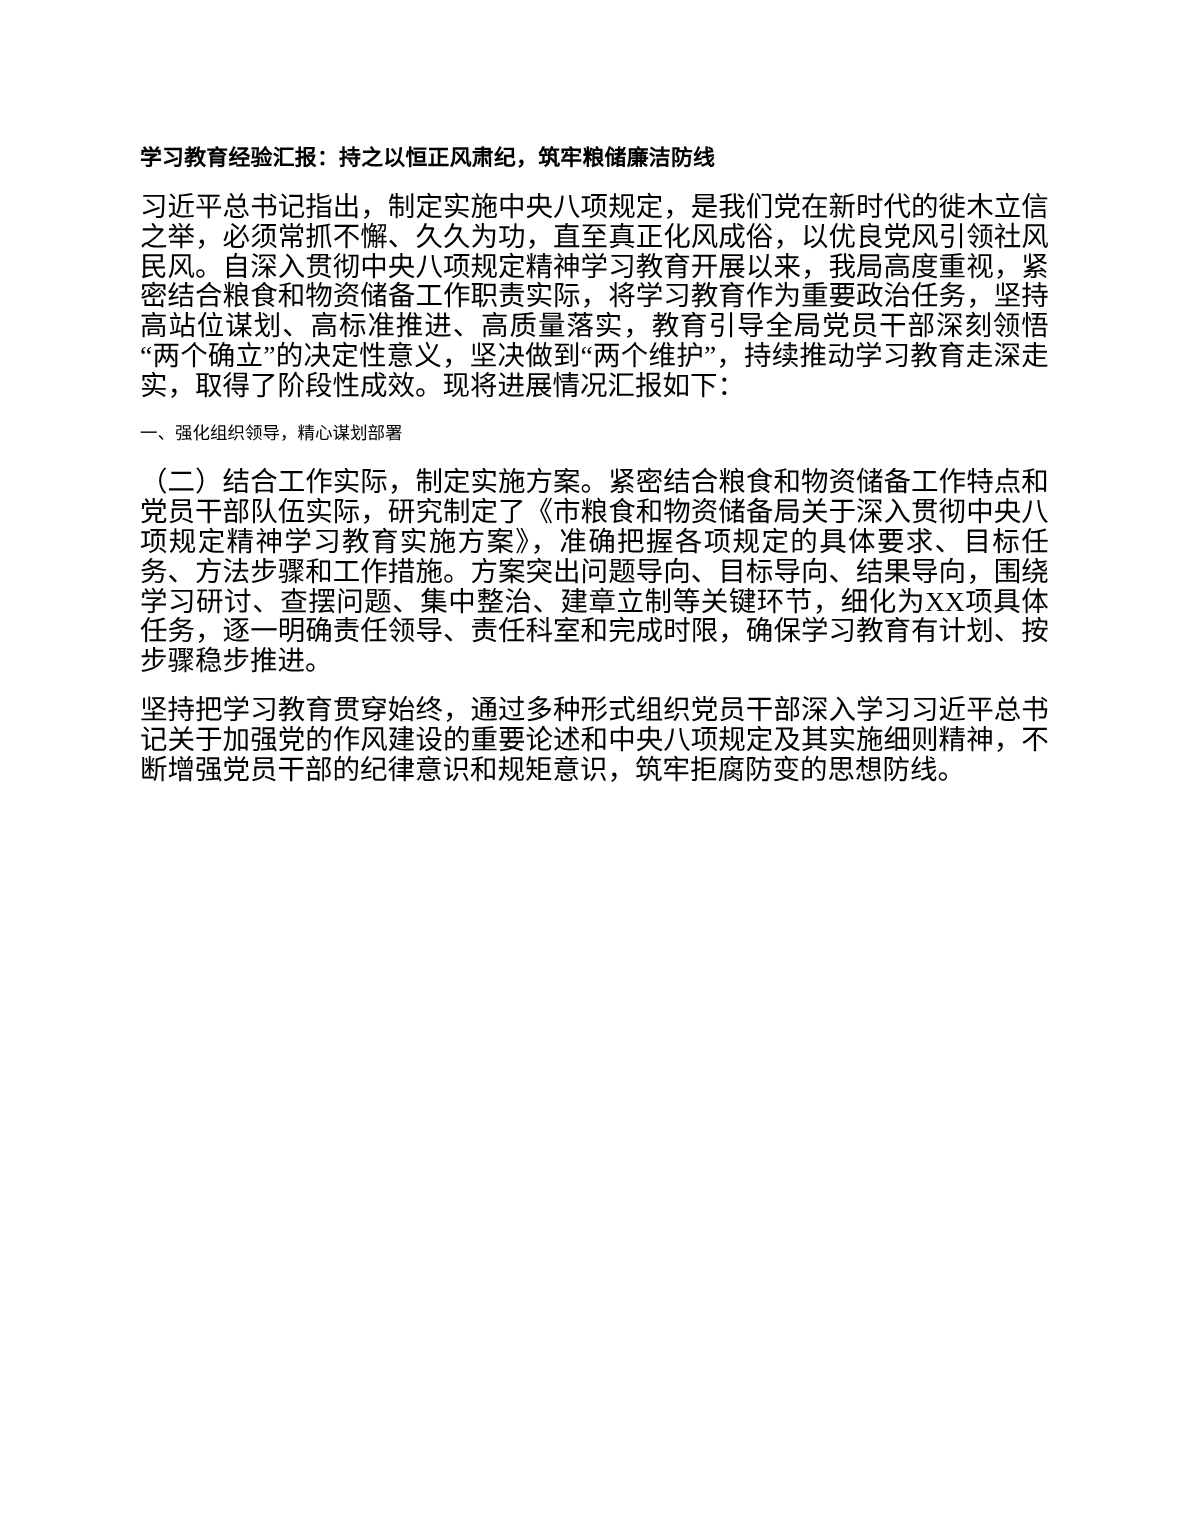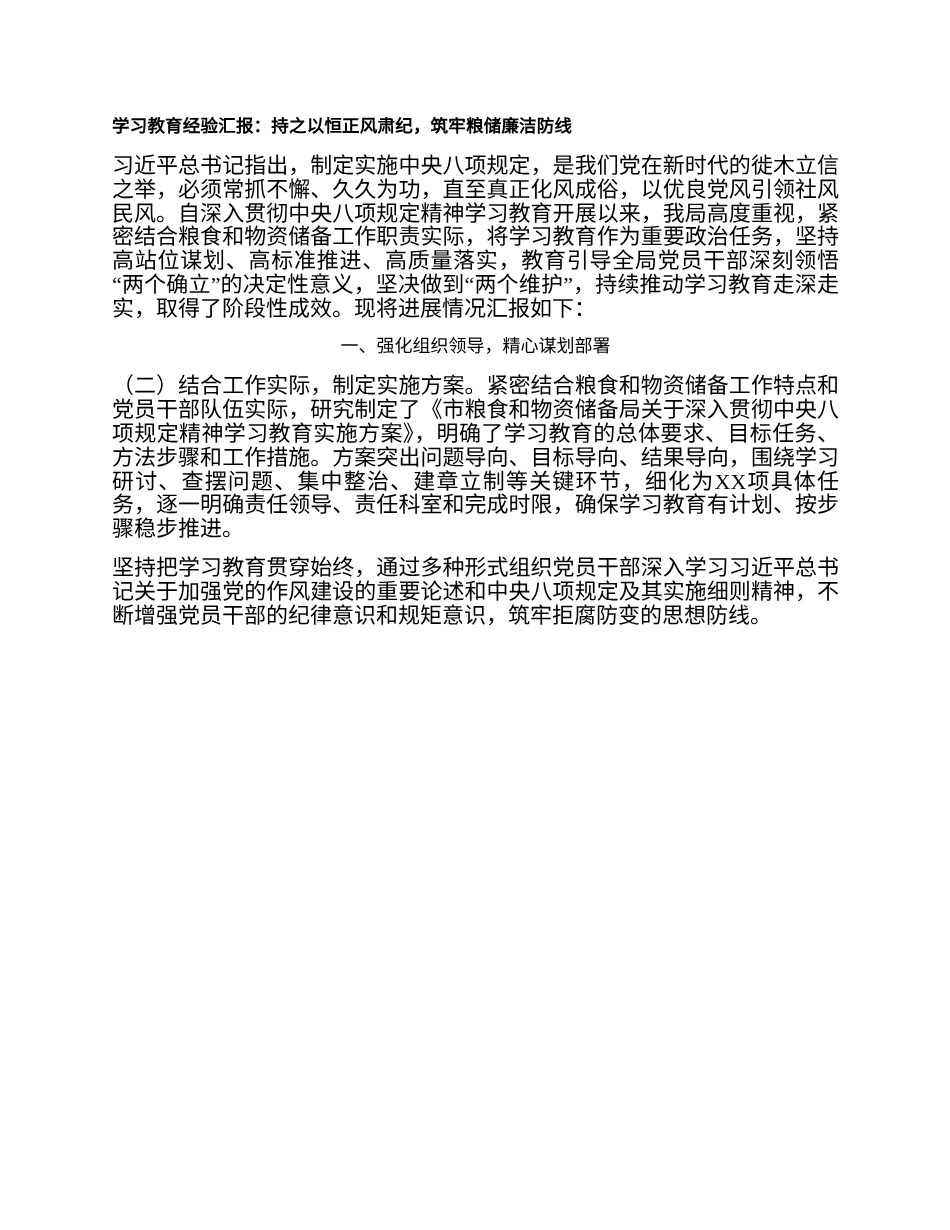--- a/index.html
+++ b/index.html
@@ -42,42 +42,41 @@
     margin: 0 0 15px 0;
     text-align: justify;
     text-justify: inter-ideograph;
     letter-spacing: 0;
     word-break: break-all;
   }
   p.para:last-child {
     margin-bottom: 0;
   }
   p.heading {
-    font-size: 18px;
+    font-size: 14px;
     line-height: 23.8px;
     margin: 0 0 15px 0;
-    text-align: center;
-    font-family: Liberation Mono, monospace;
+    text-align: left;
   }
 </style>
 </head>
 <body>
 
 <div class="page">
   <div class="content">
 
     <h1 class="doc-title">学习教育经验汇报：持之以恒正风肃纪，筑牢粮储廉洁防线</h1>
 
     <p class="para">习近平总书记指出，制定实施中央八项规定，是我们党在新时代的徙木立信之举，必须常抓不懈、久久为功，直至真正化风成俗，以优良党风引领社风民风。自深入贯彻中央八项规定精神学习教育开展以来，我局高度重视，紧密结合粮食和物资储备工作职责实际，将学习教育作为重要政治任务，坚持高站位谋划、高标准推进、高质量落实，教育引导全局党员干部深刻领悟“两个确立”的决定性意义，坚决做到“两个维护”，持续推动学习教育走深走实，取得了阶段性成效。现将进展情况汇报如下：</p>
 
     <p class="heading">一、强化组织领导，精心谋划部署</p>
 
 
 
-    <p class="para">（二）结合工作实际，制定实施方案。紧密结合粮食和物资储备工作特点和党员干部队伍实际，研究制定了《市粮食和物资储备局关于深入贯彻中央八项规定精神学习教育实施方案》，明确了学习教育的总体要求、目标任务、方法步骤和工作措施。方案突出问题导向、目标导向、结果导向，围绕学习研讨、查摆问题、集中整治、建章立制等关键环节，细化为XX项具体任务，逐一明确责任领导、责任科室和完成时限，确保学习教育有计划、按步骤稳步推进。</p>
+    <p class="para">（二）结合工作实际，制定实施方案。紧密结合粮食和物资储备工作特点和党员干部队伍实际，研究制定了《市粮食和物资储备局关于深入贯彻中央八项规定精神学习教育实施方案》，准确把握各项规定的具体要求、目标任务、方法步骤和工作措施。方案突出问题导向、目标导向、结果导向，围绕学习研讨、查摆问题、集中整治、建章立制等关键环节，细化为XX项具体任务，逐一明确责任领导、责任科室和完成时限，确保学习教育有计划、按步骤稳步推进。</p>
 
 
 
     <p class="para">坚持把学习教育贯穿始终，通过多种形式组织党员干部深入学习习近平总书记关于加强党的作风建设的重要论述和中央八项规定及其实施细则精神，不断增强党员干部的纪律意识和规矩意识，筑牢拒腐防变的思想防线。</p>
 
 
   </div>
 </div>
 
 </body></html>

